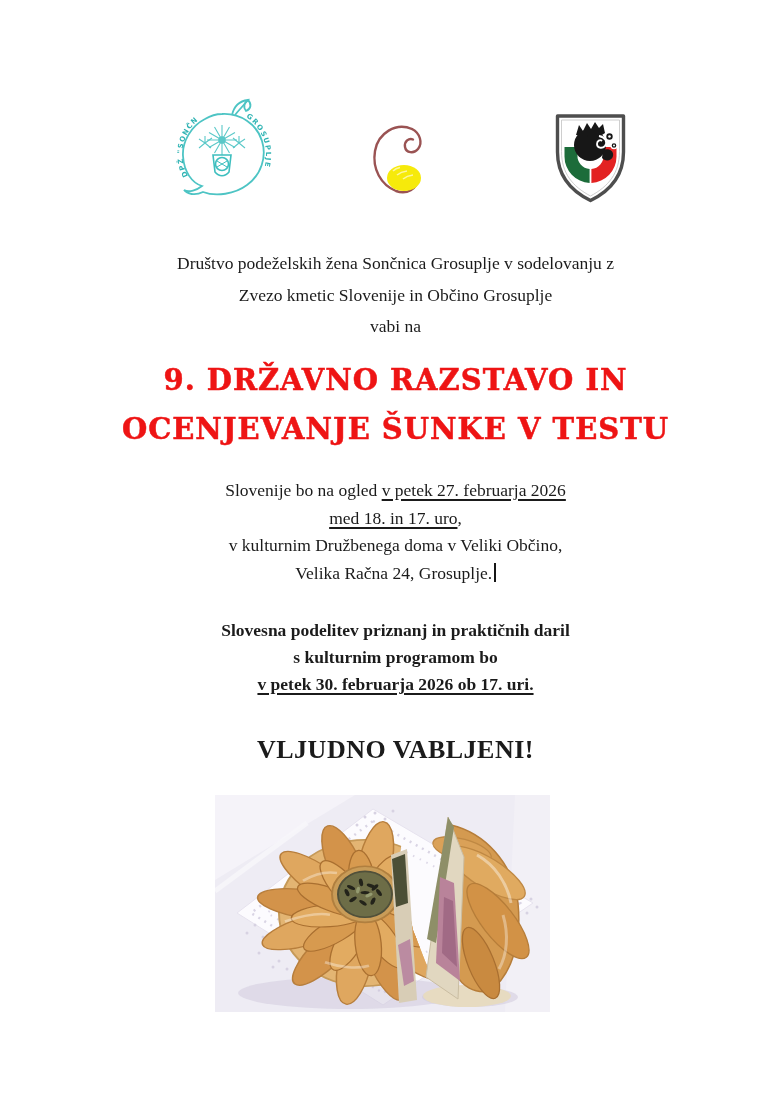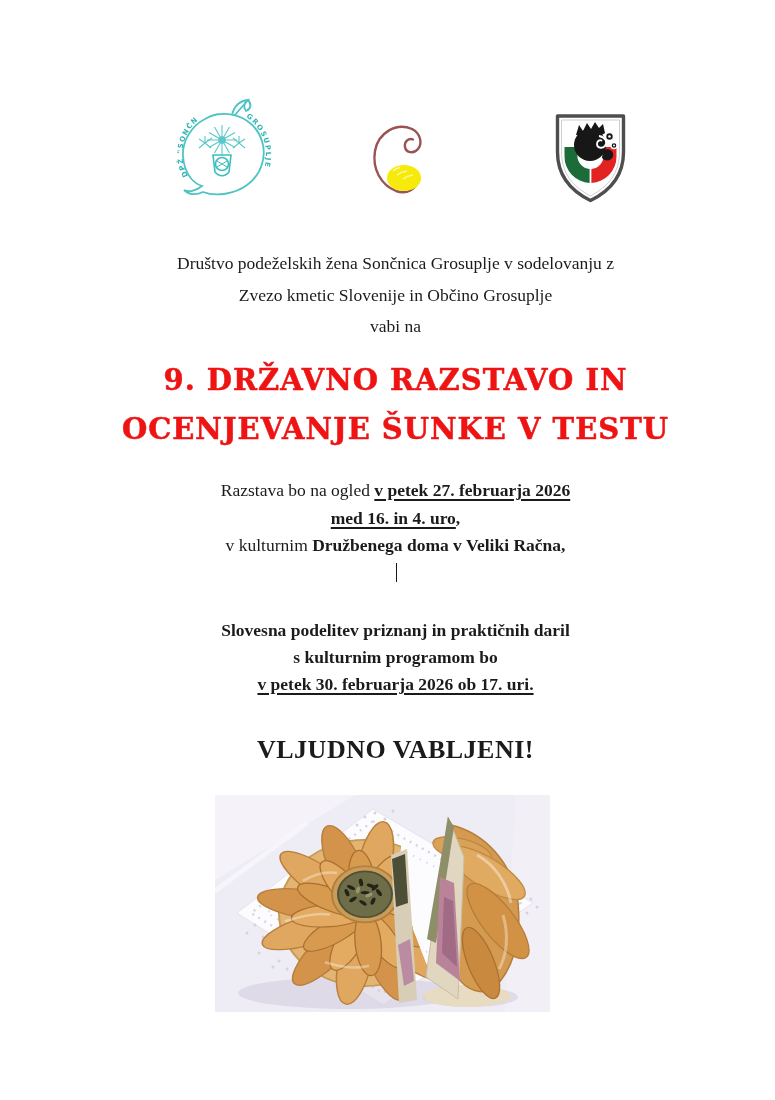--- a/index.html
+++ b/index.html
@@ -5,21 +5,21 @@
   html,body{margin:0;padding:0;background:#ffffff;}
   .page{position:relative;width:775px;height:1100px;background:#ffffff;overflow:hidden;
         font-family:"Liberation Serif",serif;color:#1b1b1b;}
   .centerblock{position:absolute;left:8px;width:775px;text-align:center;}
   .intro{top:248px;font-size:17.5px;line-height:31.5px;}
   .title{top:356px;font-family:"DejaVu Serif",serif;font-weight:700;font-size:29px;line-height:49px;
          color:#ee1414;letter-spacing:1px;-webkit-text-stroke:0.5px #ee1414;}
   .exh{top:477px;font-size:17.5px;line-height:27.5px;}
   .cer{top:617px;font-size:17.5px;line-height:27px;font-weight:700;}
   .closing{top:733px;font-size:26px;line-height:34px;font-weight:700;letter-spacing:0.5px;}
-  .b{font-weight:700;}
+  .b{font-weight:400;}
   .u{text-decoration:underline;text-decoration-thickness:1.5px;text-underline-offset:2.5px;}
   .caret{display:inline-block;width:1.5px;height:19px;background:#161616;vertical-align:-3px;margin-left:2px;}
   .logo{position:absolute;}
   .logo-soncnica{left:172px;top:98px;width:105px;height:104px;}
   .logo-zveza{left:368px;top:120px;width:60px;height:78px;}
   .logo-grb{left:553px;top:110px;width:75px;height:95px;}
   .photo{position:absolute;left:215px;top:795px;width:335px;height:217px;}
   svg{display:block;width:100%;height:100%;}
 </style>
 </head>
@@ -95,24 +95,24 @@
     <div>Zvezo kmetic Slovenije in Občino Grosuplje</div>
     <div>vabi na</div>
   </div>
 
   <div class="centerblock title">
     <div>9. DRŽAVNO RAZSTAVO IN</div>
     <div>OCENJEVANJE ŠUNKE V TESTU</div>
   </div>
 
   <div class="centerblock exh">
-    <div><span>Razstava bo na ogled </span><span class="b u">v petek 27. februarja 2026</span></div>
-    <div><span class="b u">med 16. in 4. uro</span><span class="b">,</span></div>
-    <div><span>v kulturnim </span><span class="b">Družbenega doma v Veliki Račna,</span></div>
-    <div><span class="caret"></span></div>
+    <div><span>Slovenije bo na ogled </span><span class="b u">v petek 27. februarja 2026</span></div>
+    <div><span class="b u">med 18. in 17. uro</span><span class="b">,</span></div>
+    <div><span>v kulturnim </span><span class="b">Družbenega doma v Veliki Občino,</span></div>
+    <div><span class="b">Velika Račna 24, Grosuplje.</span><span class="caret"></span></div>
   </div>
 
   <div class="centerblock cer">
     <div>Slovesna podelitev priznanj in praktičnih daril</div>
     <div>s kulturnim programom bo</div>
     <div><span class="u">v petek 30. februarja 2026 ob 17. uri.</span></div>
   </div>
 
   <div class="centerblock closing">VLJUDNO VABLJENI!</div>
 

